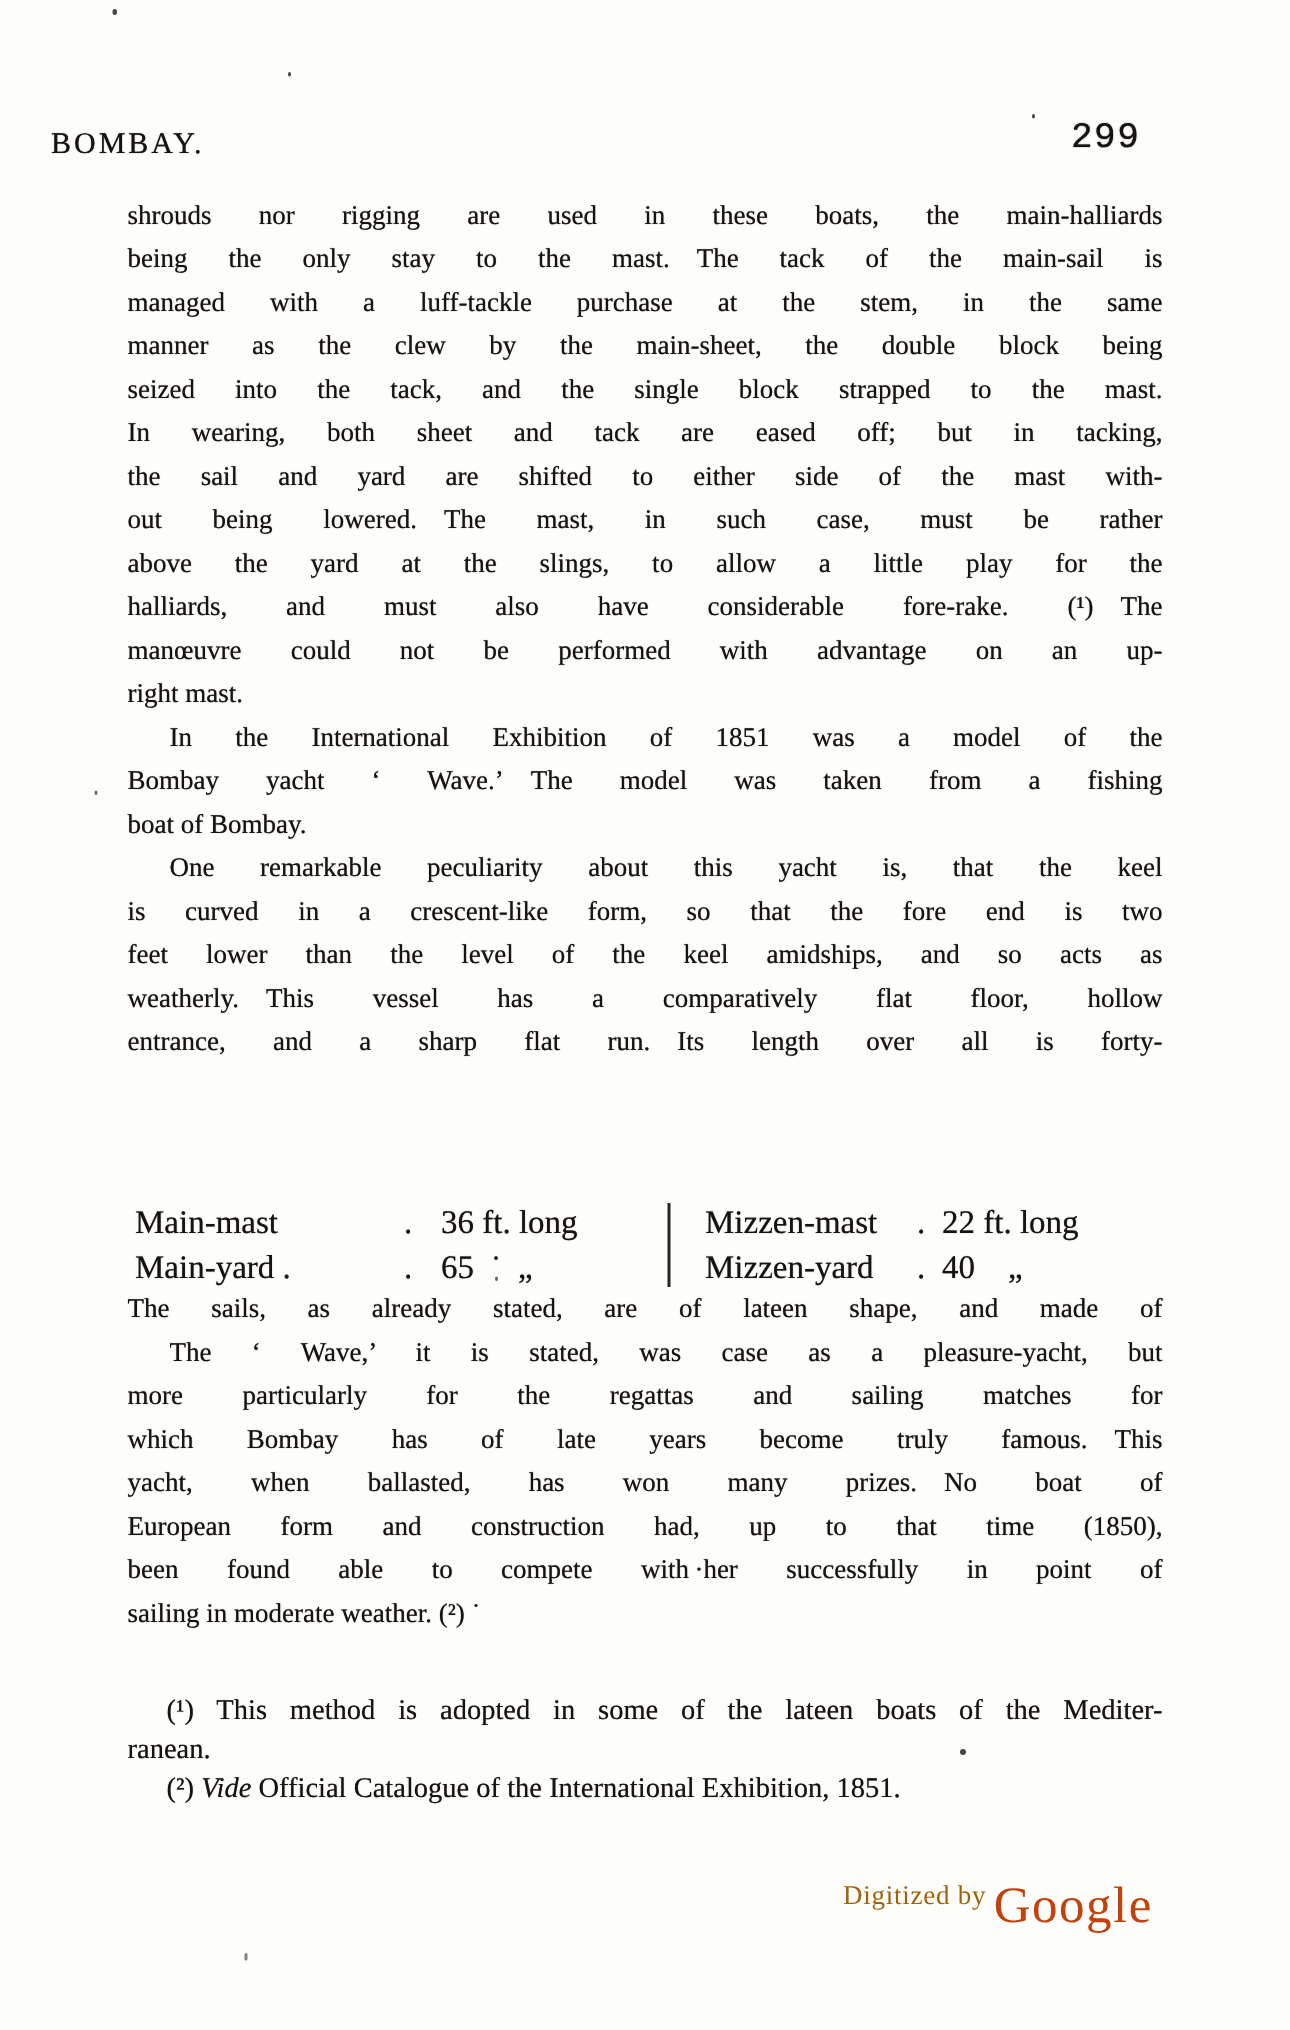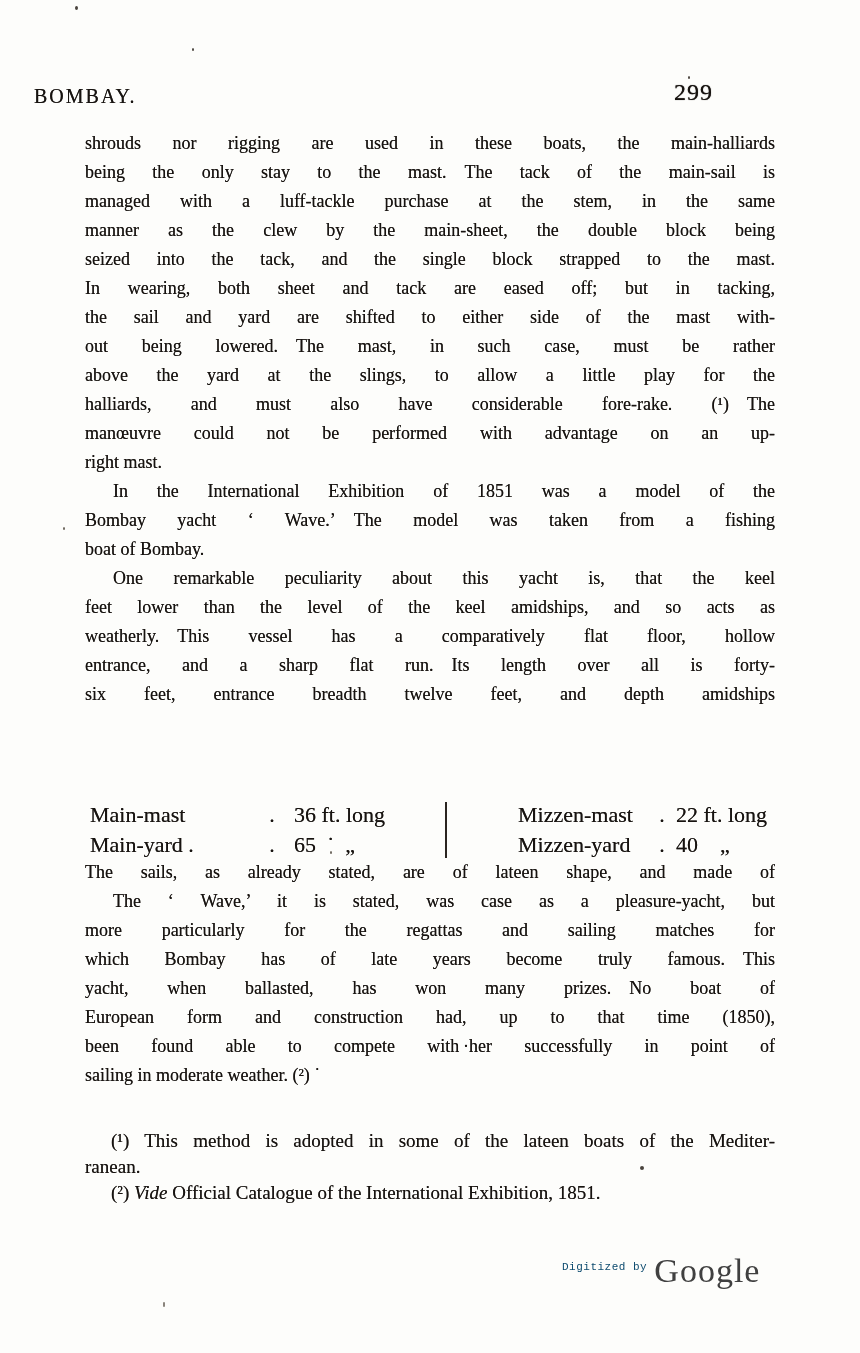--- a/index.html
+++ b/index.html
@@ -12,23 +12,24 @@
     color:#171310;
   }
   .running-head{position:absolute;top:0;left:0;right:0;height:110px;}
   .head-title{
     position:absolute;top:85px;left:16px;width:805px;
     text-align:left;font-size:20px;letter-spacing:2px;
     text-shadow:0 0 .6px rgba(23,19,16,.8);
     margin-left:18px;
   }
   .page-num{
-    position:absolute;top:79px;left:674px;
+    position:absolute;top:79px;left:714px;
     font-size:24px;letter-spacing:1px;
     text-shadow:0 0 .8px rgba(23,19,16,.9);
+    font-family:Liberation Mono, monospace;
   }
   .text-block{
     position:absolute;left:85px;width:690px;
     font-size:18px;
     text-shadow:0 0 .6px rgba(23,19,16,.75);
   }
   #block-a{top:129px;}
   #block-b{top:858px;}
   .ln{
     height:29px;line-height:29px;
@@ -41,43 +42,43 @@
     position:absolute;left:85px;top:800px;width:690px;height:60px;
     display:flex;font-size:22px;
     text-shadow:0 0 .6px rgba(23,19,16,.75);
   }
   .spar-col{display:flex;flex-direction:column;}
   .col-left{width:360px;padding-left:5px;box-sizing:border-box;}
   .col-right{flex:1;padding-left:23px;box-sizing:border-box;}
   .spar-row{height:30px;line-height:30px;display:flex;font-family:Liberation Serif, serif;}
   .col-left .spar-name{width:160px;}
   .col-left .spar-dot{width:44px;text-align:center;}
-  .col-right .spar-name{width:130px;margin-left:48px;}
+  .col-right .spar-name{width:130px;}
   .col-right .spar-dot{width:28px;text-align:center;}
   .spar-divider{width:2px;background:#2a2420;height:56px;margin-top:2px;}
   .footnotes{
     position:absolute;left:85px;top:1128px;width:690px;
     font-size:19px;
     text-shadow:0 0 .5px rgba(23,19,16,.7);
   }
   .fn-ln{height:26px;line-height:26px;}
   .fn-just{text-align:justify;text-align-last:justify;}
   .fn-ind{text-indent:26px;}
   .italic{font-style:italic;}
   .watermark{
     position:absolute;left:562px;top:1252px;
     white-space:nowrap;
   }
   .wm-prefix{
-    font-family:Liberation Mono, monospace;
-    font-size:11px;color:#0c4a6e;vertical-align:12px;letter-spacing:.5px;
+    font-family:Liberation Serif, serif;
+    font-size:18px;color:#a16207;vertical-align:12px;letter-spacing:.5px;
   }
   .wm-brand{
     font-family:"Liberation Serif", serif;
-    font-size:34px;color:#404040;letter-spacing:1px;font-weight:normal;
+    font-size:34px;color:#c2410c;letter-spacing:1px;font-weight:normal;
   }
   .speck{position:absolute;background:#4a443e;border-radius:50%;}
   .sp1{left:75px;top:6px;width:3px;height:4px;}
   .sp2{left:192px;top:48px;width:2px;height:3px;}
   .sp3{left:688px;top:76px;width:2px;height:3px;}
   .sp4{left:63px;top:527px;width:2px;height:3px;background:#6b645c;}
   .sp5{left:330px;top:851px;width:2px;height:3px;background:#6b645c;}
   .sp6{left:640px;top:1166px;width:4px;height:4px;}
   .sp7{left:163px;top:1302px;width:2px;height:5px;background:#8a847c;border-radius:1px;}
 </style>
@@ -101,24 +102,24 @@
       <div class="ln j">the sail and yard are shifted to either side of the mast with-</div>
       <div class="ln j">out being lowered.  The mast, in such case, must be rather</div>
       <div class="ln j">above the yard at the slings, to allow a little play for the</div>
       <div class="ln j">halliards, and must also have considerable fore-rake. (¹)  The</div>
       <div class="ln j">manœuvre could not be performed with advantage on an up-</div>
       <div class="ln l">right mast.</div>
       <div class="ln j i">In the International Exhibition of 1851 was a model of the</div>
       <div class="ln j">Bombay yacht ‘ Wave.’  The model was taken from a fishing</div>
       <div class="ln l">boat of Bombay.</div>
       <div class="ln j i">One remarkable peculiarity about this yacht is, that the keel</div>
+      <div class="ln j">is curved in a crescent-like form, so that the fore end is two</div>
       <div class="ln j">feet lower than the level of the keel amidships, and so acts as</div>
       <div class="ln j">weatherly.  This vessel has a comparatively flat floor, hollow</div>
       <div class="ln j">entrance, and a sharp flat run.  Its length over all is forty-</div>
-      <div class="ln j">six feet, entrance breadth twelve feet, and depth amidships</div>
     </div>
 
   <div class="spars">
     <div class="spar-col col-left">
       <div class="spar-row">
         <span class="spar-name">Main-mast</span>
           <span class="spar-dot">.</span>
           <span class="spar-val">36 ft. long</span>
       </div>
       <div class="spar-row">

